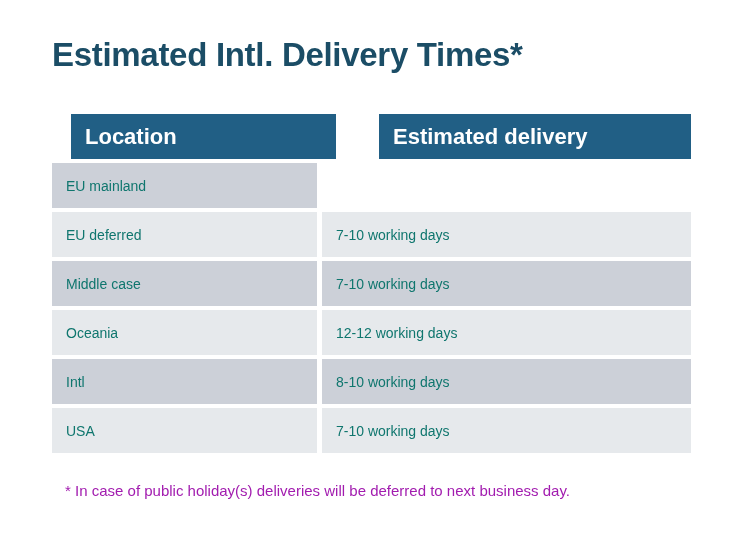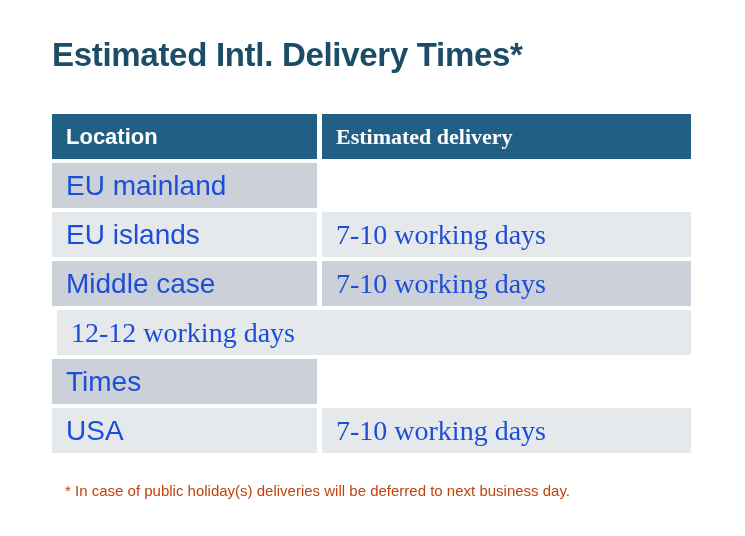--- a/index.html
+++ b/index.html
@@ -43,65 +43,65 @@
   .row:last-child {
     margin-bottom: 0;
     border-radius: 12px;
   }
   .cell {
     height: 45px;
     display: flex;
     align-items: center;
     padding-left: 14px;
     box-sizing: border-box;
-    font-size: 28px;
-    color: #1d4ed8;
+    font-size: 14px;
+    color: #0f766e;
     white-space: nowrap;
     overflow: hidden;
   }
   .cell.col-location {
     width: 265px;
     flex: 0 0 265px;
   }
   .cell.spacer {
     width: 5px;
     flex: 0 0 5px;
     padding-left: 0;
     background: #ffffff;
   }
   .cell.col-delivery {
     flex: 1 1 auto;
-    font-family: Liberation Serif, serif;
   }
   .header-row .cell {
     background: #215f85;
     color: #ffffff;
     font-weight: 700;
     font-size: 22px;
     height: 45px;
+    margin-left: 19px;
   }
   .header-row .cell.spacer {
     background: #ffffff;
   }
   .row.shade-dark .cell {
     background: #ccd0d8;
   }
   .row.shade-light .cell {
     background: #e6e9ec;
   }
   .row.shade-dark .cell.spacer,
   .row.shade-light .cell.spacer {
     background: #ffffff;
   }
   .footnote {
     position: absolute;
     left: 65px;
     top: 482px;
     font-size: 15px;
-    color: #c2410c;
+    color: #a21caf;
     white-space: nowrap;
   }
 </style>
 </head>
 <body>
 
 <div class="page">
 
   <div class="title">Estimated Intl. Delivery Times*</div>
 
@@ -112,39 +112,41 @@
       <div class="cell spacer"></div>
       <div class="cell col-delivery">Estimated delivery</div>
     </div>
 
     <div class="row shade-dark">
       <div class="cell col-location">EU mainland</div>
       <div class="cell spacer"></div>
     </div>
 
     <div class="row shade-light">
-      <div class="cell col-location">EU islands</div>
+      <div class="cell col-location">EU deferred</div>
       <div class="cell spacer"></div>
       <div class="cell col-delivery">7-10 working days</div>
     </div>
 
     <div class="row shade-dark">
       <div class="cell col-location">Middle case</div>
       <div class="cell spacer"></div>
       <div class="cell col-delivery">7-10 working days</div>
     </div>
 
     <div class="row shade-light">
+      <div class="cell col-location">Oceania</div>
       <div class="cell spacer"></div>
       <div class="cell col-delivery">12-12 working days</div>
     </div>
 
     <div class="row shade-dark">
-      <div class="cell col-location">Times</div>
+      <div class="cell col-location">Intl</div>
       <div class="cell spacer"></div>
+      <div class="cell col-delivery">8-10 working days</div>
     </div>
 
     <div class="row shade-light">
       <div class="cell col-location">USA</div>
       <div class="cell spacer"></div>
       <div class="cell col-delivery">7-10 working days</div>
     </div>
 
   </div>
 

